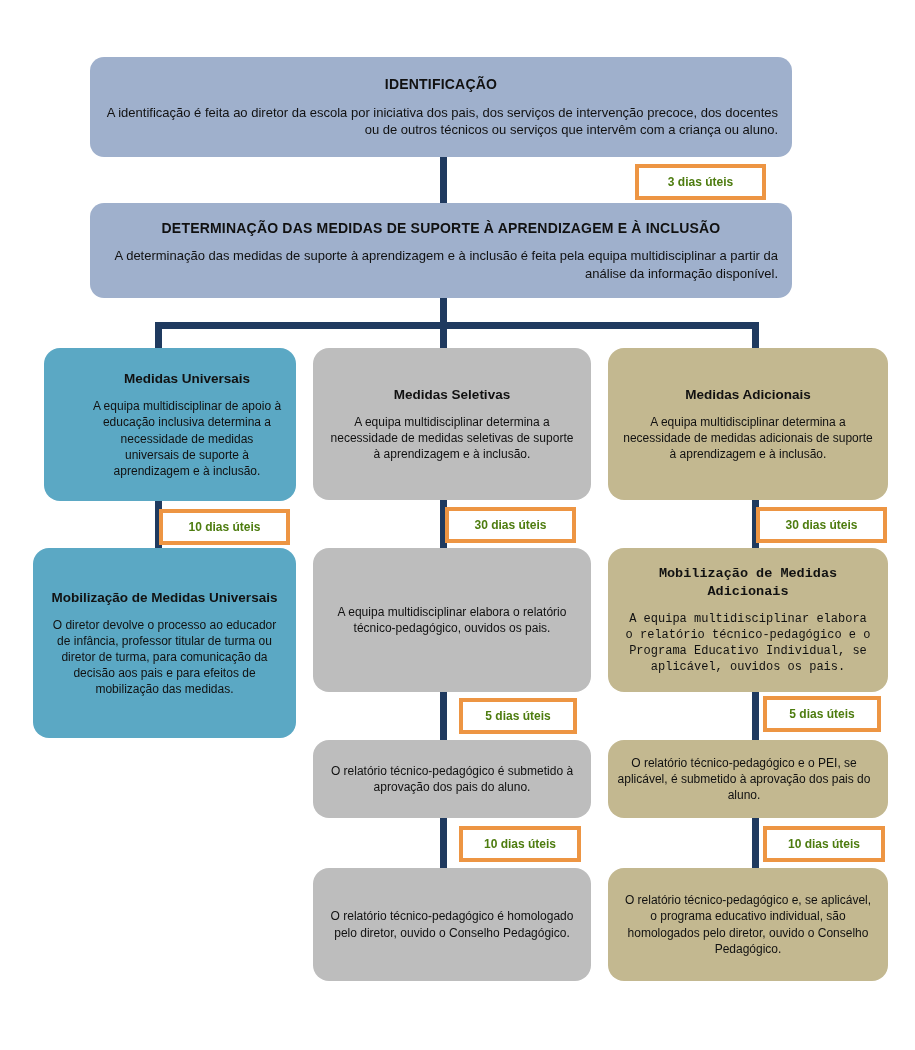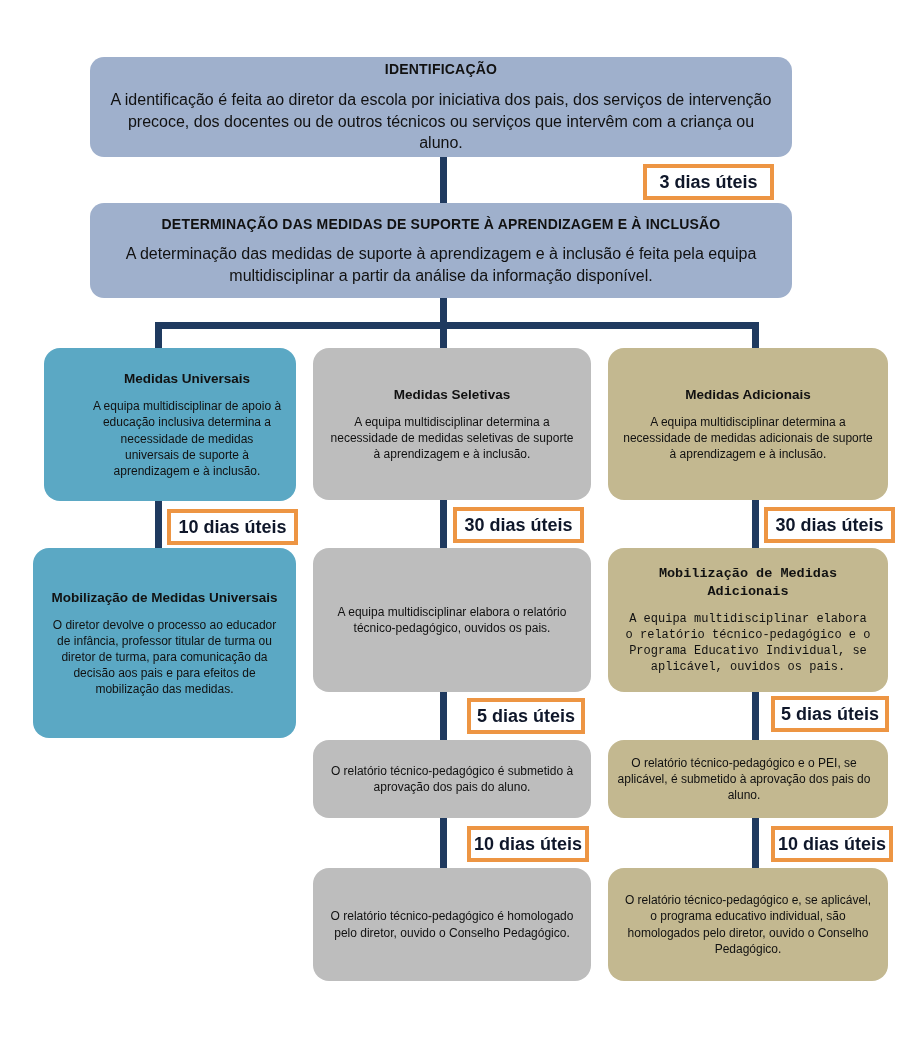--- a/index.html
+++ b/index.html
@@ -54,43 +54,42 @@
     display: block;
     width: 100%;
   }
   .box .bx-title + .bx-body { margin-top: 10px; }
 
   .hdr {
     background: #9fb0cc;
     border-radius: 14px;
   }
   .hdr .bx-title { font-size: 14px; letter-spacing: .2px; }
-  .hdr .bx-body  { font-size: 16px; }
+  .hdr .bx-body  { font-size: 13px; text-align: right; }
 
   .c-universal  { background: #5ba8c4; }
   .c-seletiva   { background: #bdbdbd; }
   .c-adicional  { background: #c3b890; }
 
   .col-box .bx-title { font-size: 13.5px; }
   .col-box .bx-body  { font-size: 12px; }
 
   
   .badge {
     position: absolute;
     box-sizing: border-box;
     background: #ffffff;
     border: 4px solid #ed9543;
     display: flex;
     align-items: center;
     justify-content: center;
     font-weight: bold;
-    font-size: 18px;
-    color: #0f172a;
+    font-size: 12px;
+    color: #4d7c0f;
     z-index: 6;
-    margin-left: 8px;
   }
 </style>
 </head>
 <body>
 
 <div id="canvas">
 
   <div class="conn-v" style="left:440px; top:155px; height:55px;"></div>
 
   <div class="conn-v" style="left:440px; top:294px; height:38px;"></div>

